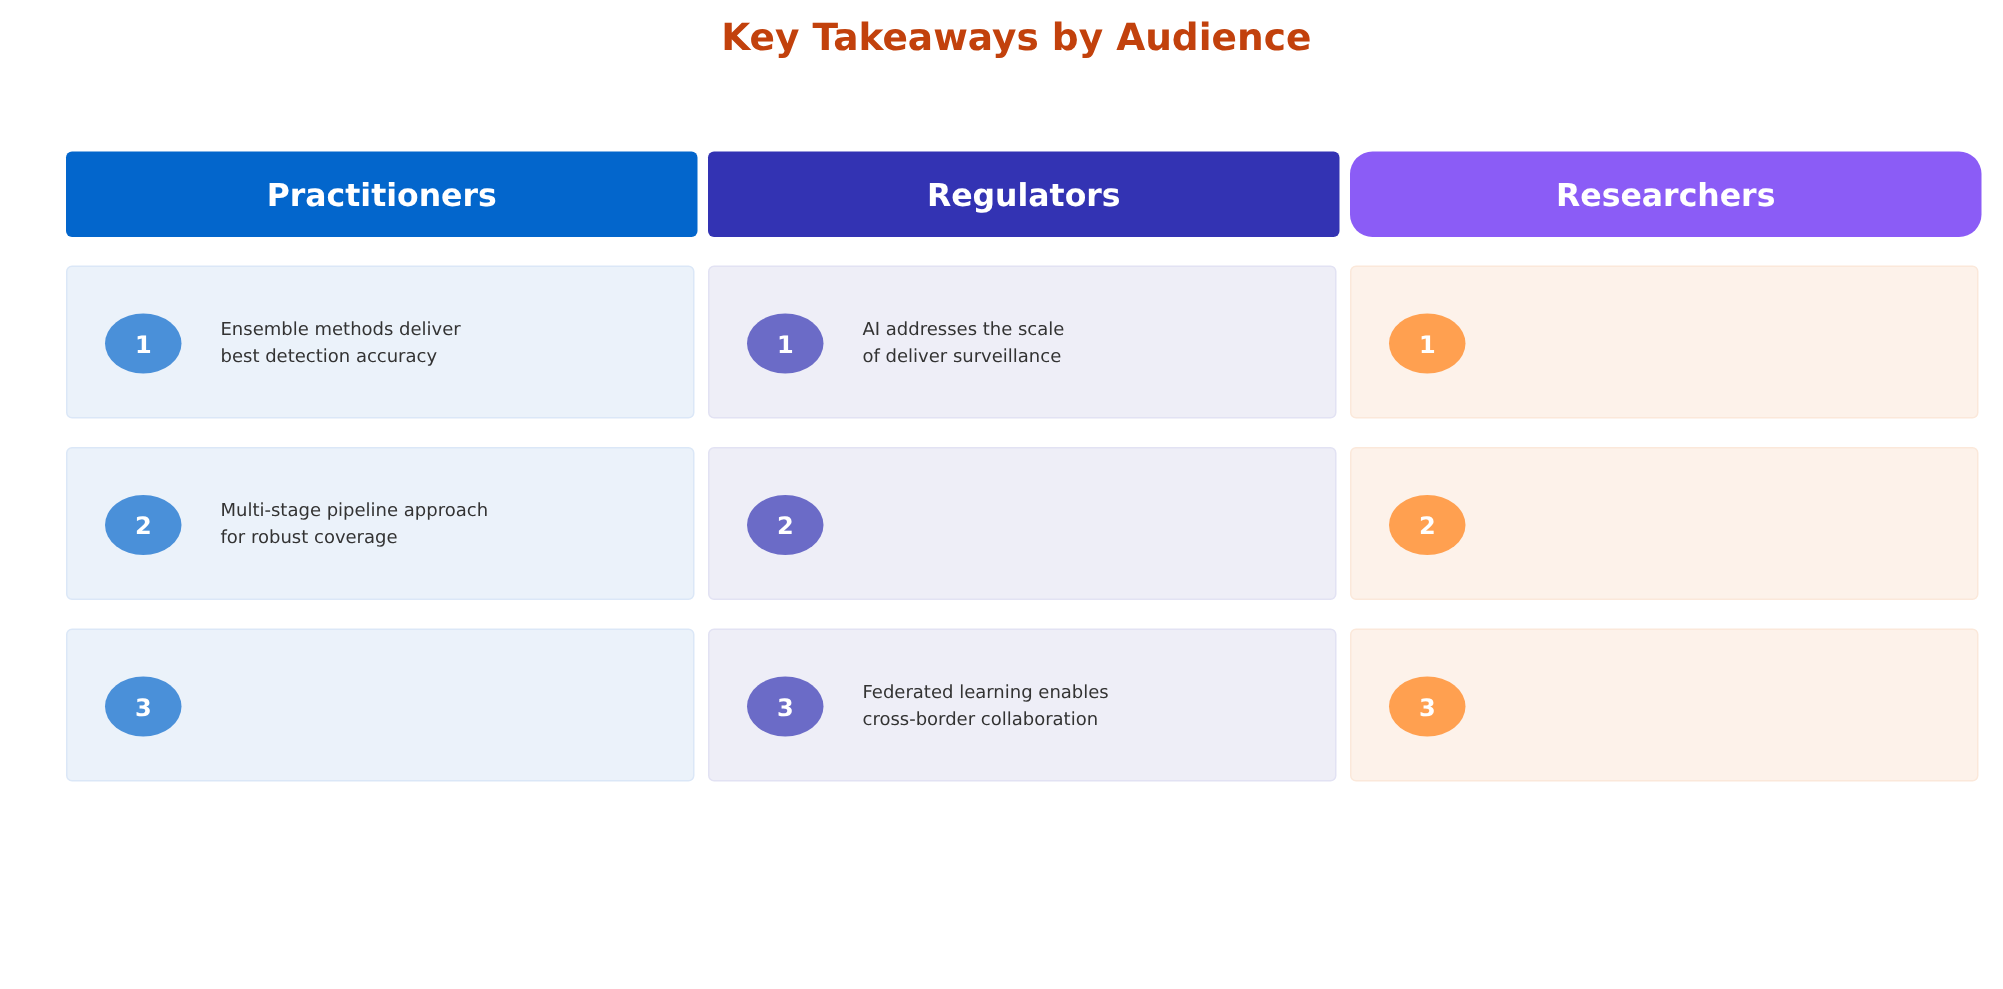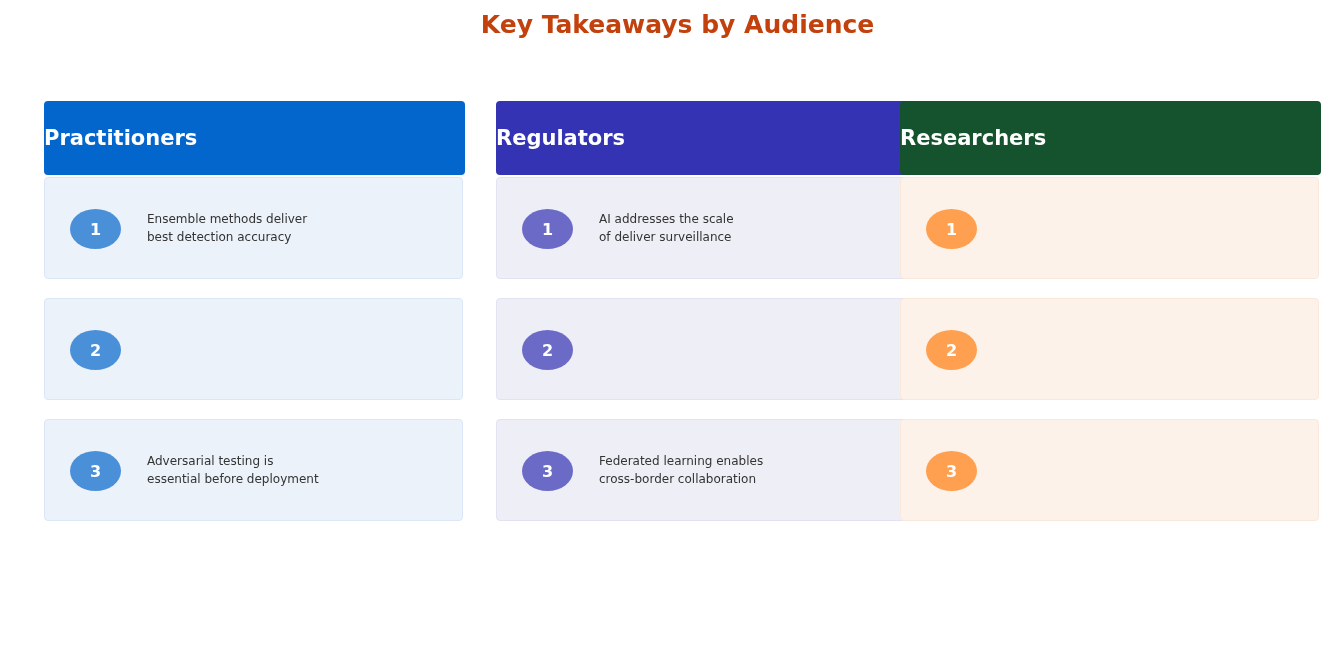--- a/index.html
+++ b/index.html
@@ -1,22 +1,22 @@
 <!DOCTYPE html>
 <html><head>
 <meta charset="utf-8">
 <style>
   html, body { margin:0; padding:0; background:#ffffff; }
   body { width:1335px; height:659px; position:relative; overflow:hidden;
          font-family:"DejaVu Sans", sans-serif; }
   .title { position:absolute; top:10px; left:0; width:1335px; text-align:center;
            font-size:25px; font-weight:bold; color:#c2410c;margin-left:10px; }
   .col { position:absolute; top:101px; width:421px; }
-  .col-header { height:74px; border-radius:4px; color:#fff; font-weight:bold;
-                font-size:21px; display:flex; align-items:center; justify-content:flex-start; }
+  .col-header { height:57px; border-radius:4px; color:#fff; font-weight:bold;
+                font-size:21px; display:flex; align-items:center; justify-content:center; }
   .card { position:absolute; left:0; width:419px; height:102px; border-radius:4px;
           border:1px solid; display:flex; align-items:center; box-sizing:border-box; }
   .badge { position:absolute; left:25px; top:31px; width:51px; height:40px; border-radius:50%;
            color:#fff; font-weight:bold; font-size:16px; display:flex; align-items:center;
            justify-content:center; }
   .card-text { position:absolute; left:102px; top:32px; font-size:12px; line-height:18px;
                color:#333333; white-space:pre-line; }
 </style>
 </head>
 <body>
@@ -27,49 +27,49 @@
   <div class="col-header" style="background: rgb(3, 102, 204);">
     <span>Practitioners</span>
   </div>
   <div class="card" style="top: 76px; background: rgb(235, 242, 250); border-color: rgb(219, 231, 247);">
     <div class="badge" style="background: rgb(74, 144, 217);">1</div>
     <div class="card-text">Ensemble methods deliver
 best detection accuracy</div>
   </div>
   <div class="card" style="top: 197px; background: rgb(235, 242, 250); border-color: rgb(219, 231, 247);">
     <div class="badge" style="background: rgb(74, 144, 217);">2</div>
+    <div class="card-text">Multi-stage pipeline approach
+for robust coverage</div>
   </div>
   <div class="card" style="top: 318px; background: rgb(235, 242, 250); border-color: rgb(219, 231, 247);">
     <div class="badge" style="background: rgb(74, 144, 217);">3</div>
-    <div class="card-text">Adversarial testing is
-essential before deployment</div>
   </div>
 </div>
 
-<div class="col" style="left:496px;">
+<div class="col" style="left:472px;">
   <div class="col-header" style="background: rgb(51, 51, 179);">
     <span>Regulators</span>
   </div>
   <div class="card" style="top: 76px; background: rgb(238, 238, 247); border-color: rgb(226, 226, 243);">
     <div class="badge" style="background: rgb(107, 107, 199);">1</div>
     <div class="card-text">AI addresses the scale
 of deliver surveillance</div>
   </div>
   <div class="card" style="top: 197px; background: rgb(238, 238, 247); border-color: rgb(226, 226, 243);">
     <div class="badge" style="background: rgb(107, 107, 199);">2</div>
   </div>
   <div class="card" style="top: 318px; background: rgb(238, 238, 247); border-color: rgb(226, 226, 243);">
     <div class="badge" style="background: rgb(107, 107, 199);">3</div>
     <div class="card-text">Federated learning enables
 cross-border collaboration</div>
   </div>
 </div>
 
 <div class="col" style="left:900px;">
-  <div class="col-header" style="background: #14532d;">
+  <div class="col-header" style="background: #8b5cf6; border-radius: 15px;">
     <span>Researchers</span>
   </div>
   <div class="card" style="top: 76px; background: rgb(253, 242, 234); border-color: rgb(251, 232, 218);">
     <div class="badge" style="background: rgb(255, 160, 80);">1</div>
   </div>
   <div class="card" style="top: 197px; background: rgb(253, 242, 234); border-color: rgb(251, 232, 218);">
     <div class="badge" style="background: rgb(255, 160, 80);">2</div>
   </div>
   <div class="card" style="top: 318px; background: rgb(253, 242, 234); border-color: rgb(251, 232, 218);">
     <div class="badge" style="background: rgb(255, 160, 80);">3</div>

